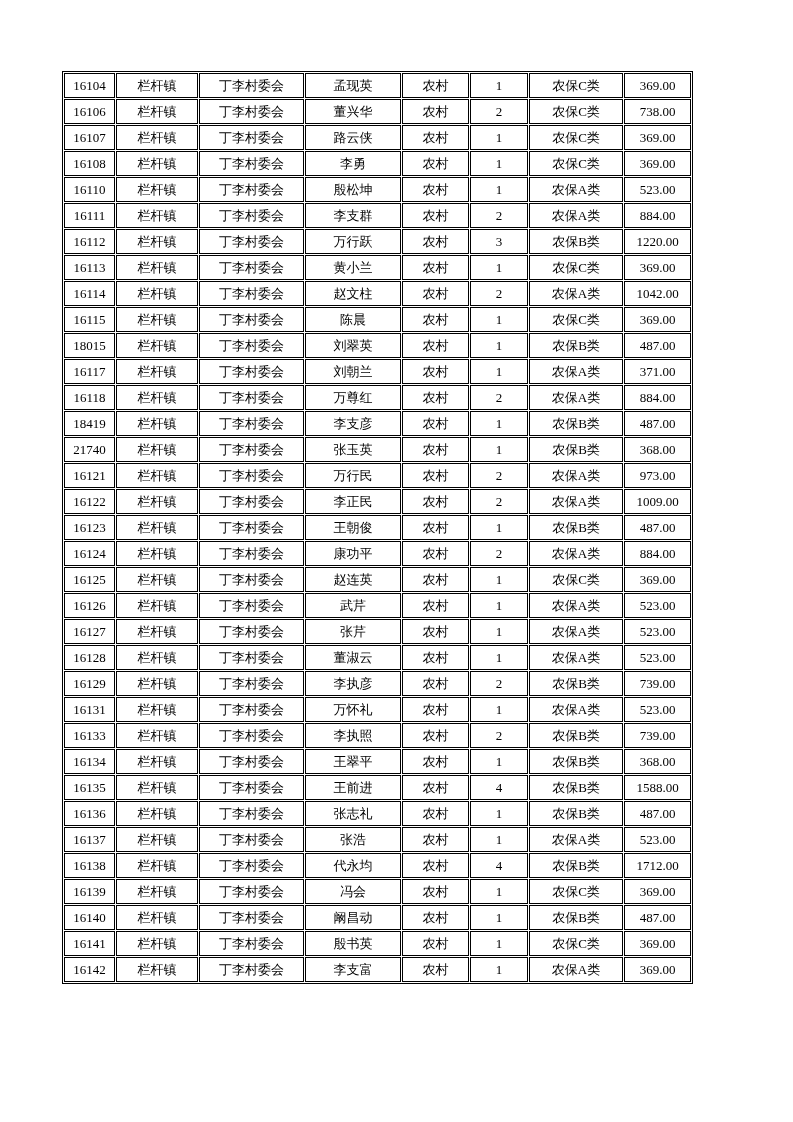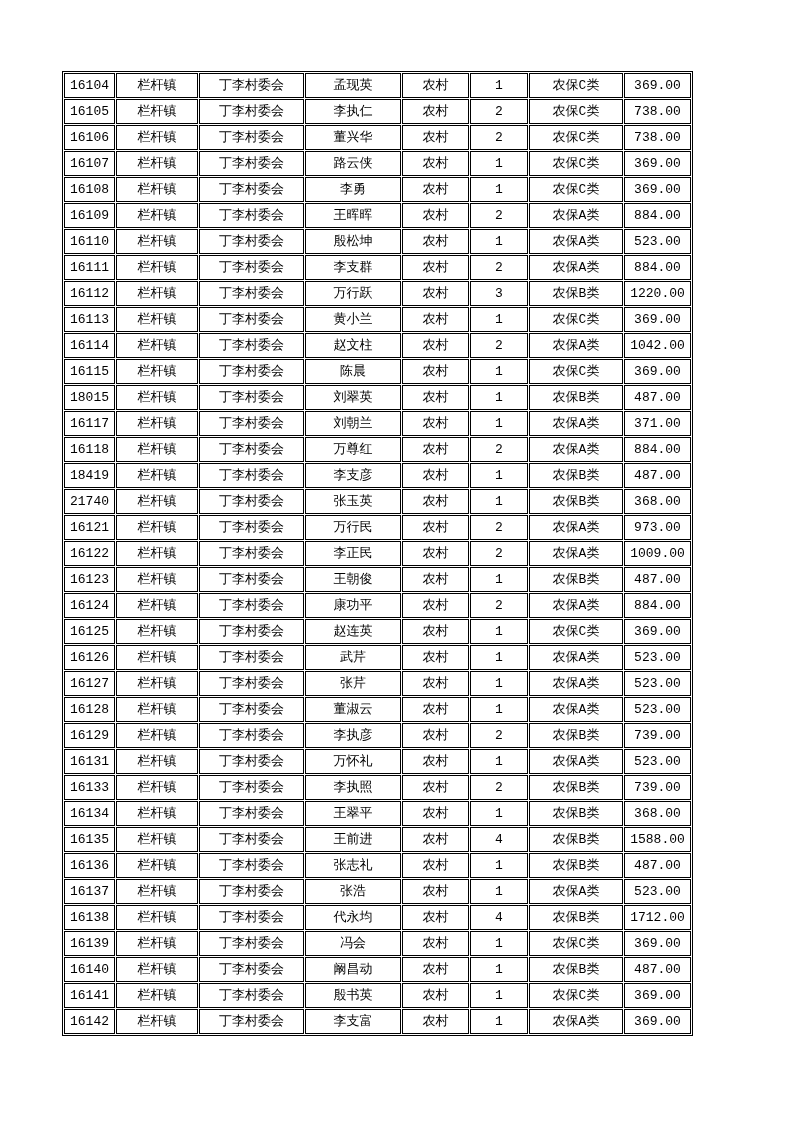--- a/index.html
+++ b/index.html
@@ -6,21 +6,21 @@
     margin: 0;
     padding: 0;
     background: #ffffff;
   }
   .page {
     position: relative;
     width: 730px;
     height: 1122px;
     background: #ffffff;
     overflow: hidden;
-    font-family: Liberation Mono, monospace;
+    font-family: Liberation Serif, serif;
     color: #000000;
   }
   table.sheet {
     position: absolute;
     left: 62px;
     top: 71px;
     border-collapse: separate;
     border-spacing: 1px;
     table-layout: fixed;
     border: 1px solid #000000;
@@ -68,68 +68,48 @@
           <td>16104</td>
           <td>栏杆镇</td>
           <td>丁李村委会</td>
           <td>孟现英</td>
           <td>农村</td>
           <td>1</td>
           <td>农保C类</td>
           <td>369.00</td>
         </tr>
         <tr>
-          <td>16105</td>
-          <td>栏杆镇</td>
-          <td>丁李村委会</td>
-          <td>李执仁</td>
+          <td>16106</td>
+          <td>栏杆镇</td>
+          <td>丁李村委会</td>
+          <td>董兴华</td>
           <td>农村</td>
           <td>2</td>
           <td>农保C类</td>
           <td>738.00</td>
         </tr>
         <tr>
-          <td>16106</td>
-          <td>栏杆镇</td>
-          <td>丁李村委会</td>
-          <td>董兴华</td>
-          <td>农村</td>
-          <td>2</td>
-          <td>农保C类</td>
-          <td>738.00</td>
-        </tr>
-        <tr>
           <td>16107</td>
           <td>栏杆镇</td>
           <td>丁李村委会</td>
           <td>路云侠</td>
           <td>农村</td>
           <td>1</td>
           <td>农保C类</td>
           <td>369.00</td>
         </tr>
         <tr>
           <td>16108</td>
           <td>栏杆镇</td>
           <td>丁李村委会</td>
           <td>李勇</td>
           <td>农村</td>
           <td>1</td>
           <td>农保C类</td>
           <td>369.00</td>
-        </tr>
-        <tr>
-          <td>16109</td>
-          <td>栏杆镇</td>
-          <td>丁李村委会</td>
-          <td>王晖晖</td>
-          <td>农村</td>
-          <td>2</td>
-          <td>农保A类</td>
-          <td>884.00</td>
         </tr>
         <tr>
           <td>16110</td>
           <td>栏杆镇</td>
           <td>丁李村委会</td>
           <td>殷松坤</td>
           <td>农村</td>
           <td>1</td>
           <td>农保A类</td>
           <td>523.00</td>

